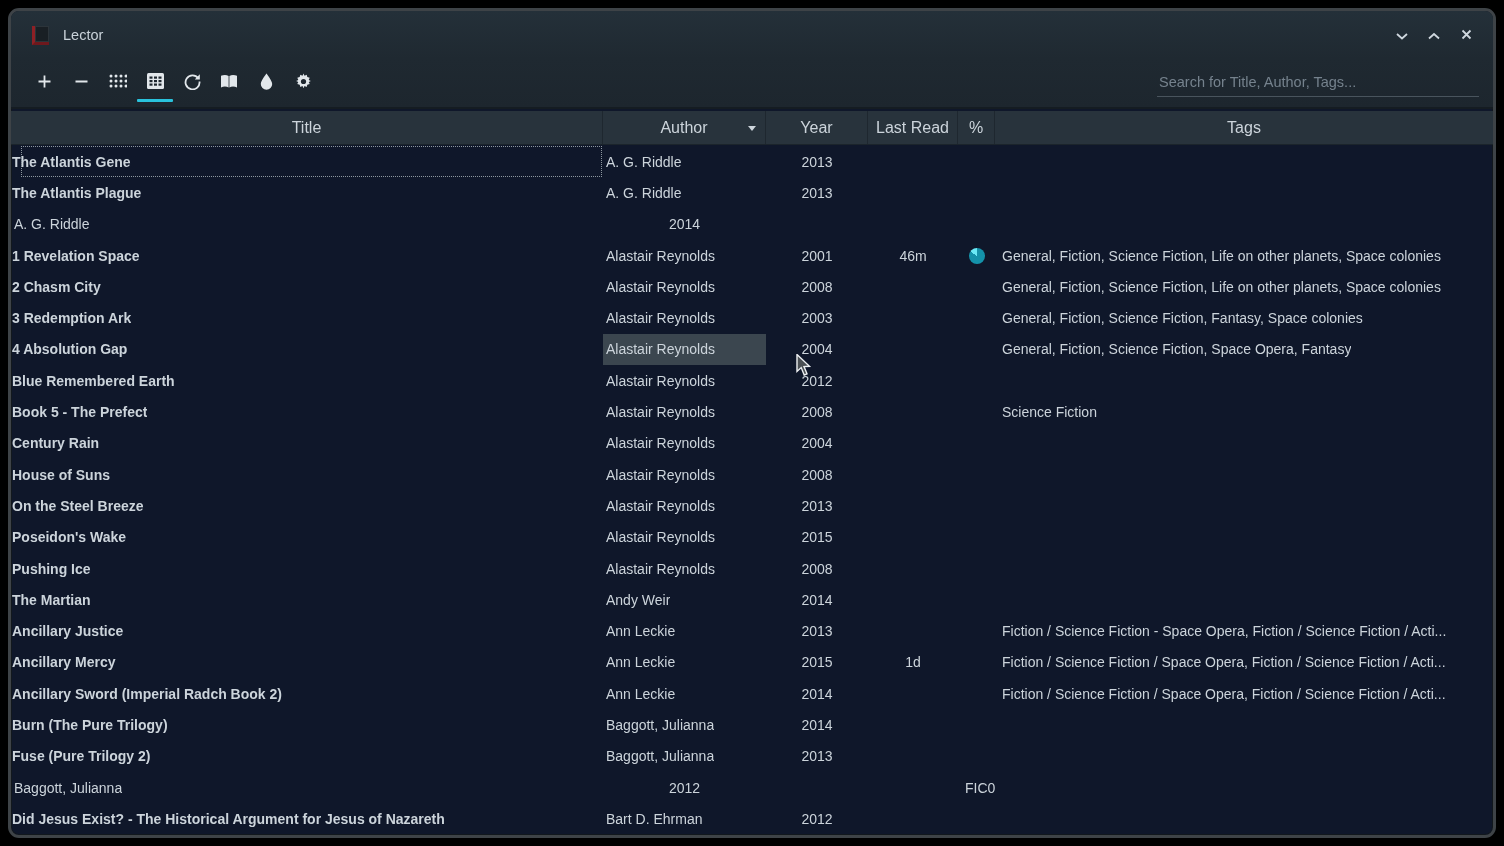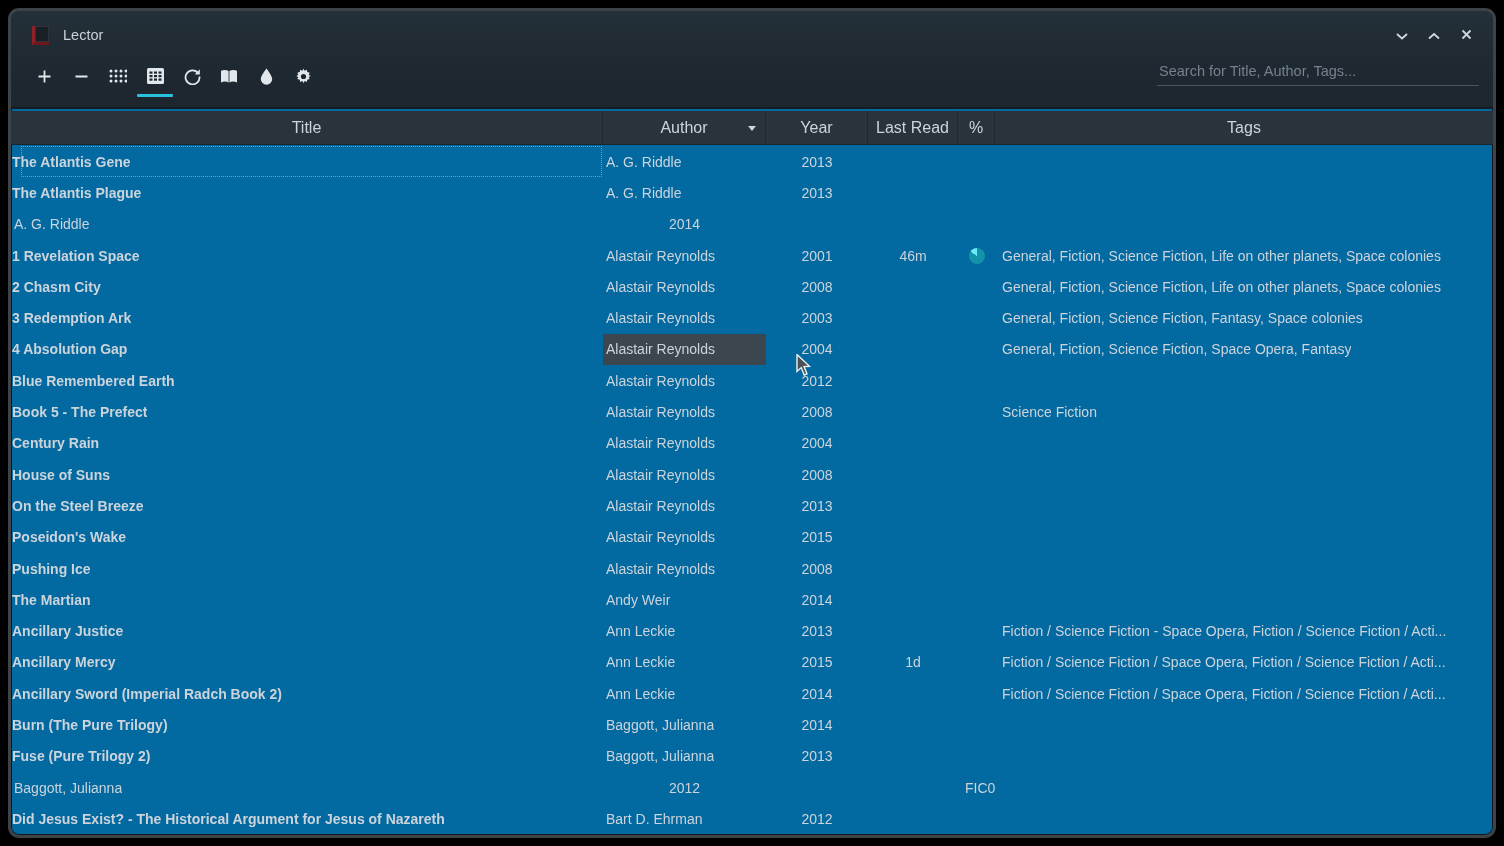--- a/index.html
+++ b/index.html
@@ -2,21 +2,21 @@
 <html style="--accent: #29c2dc; --pie-base: #1492aa; --pie-wedge: #6aeaf6; --window-bg: #242e36; --text-color: #ccd4db;"><head>
 <meta charset="utf-8">
 <style>
   * { margin:0; padding:0; box-sizing:border-box; }
   html,body { width:1504px; height:846px; background:#000; overflow:hidden;
               font-family:"Liberation Sans","DejaVu Sans",sans-serif; }
 
   .window {
     position:absolute; left:8px; top:8px; width:1488px; height:830px;
     border:3px solid #3e4347; border-radius:11px; overflow:hidden;
-    background:#0369a1; box-shadow: inset 0 0 0 1px #12181d;
+    background:#0f172a; box-shadow: inset 0 0 0 1px #12181d;
   }
 
   
   .titlebar {
     position:absolute; left:0; top:0; right:0; height:48px;
     background:linear-gradient(180deg,#243039 0%, #1f2931 100%);
     display:flex; align-items:center; padding:0 16px;
   }
   .app-icon {
     width:17px; height:19px; margin-left:5px; margin-right:14px;
@@ -26,21 +26,21 @@
   .win-title { color:#c9d2d9; font-size:14.5px; }
   .win-controls { margin-left:auto; display:flex; align-items:center; gap:10px; }
   .win-btn { width:22px; height:22px; display:flex; align-items:center; justify-content:center; cursor:default; }
   .win-btn svg { stroke:#cfd7de; stroke-width:1.8; fill:none; }
 
   
   .toolbar {
     position:absolute; left:0; top:48px; right:0; height:50px;
     background:linear-gradient(180deg,#1f2931 0%, #1d262e 100%);
     border-bottom:2px solid #151c22;
-    display:flex; align-items:flex-start; padding:0 14px 0 18px;
+    display:flex; align-items:center; padding:0 14px 0 18px;
   }
   .tb-btn {
     width:30px; height:38px; margin-right:7px;
     display:flex; align-items:center; justify-content:center;
     position:relative; cursor:default;
   }
   .tb-btn svg { fill:#e2e7eb; stroke:none; }
   .tb-btn.stroke svg { fill:none; stroke:#e2e7eb; stroke-width:1.8; }
   .tb-btn.active::after {
     content:""; position:absolute; left:-3px; right:-3px; bottom:0px;

